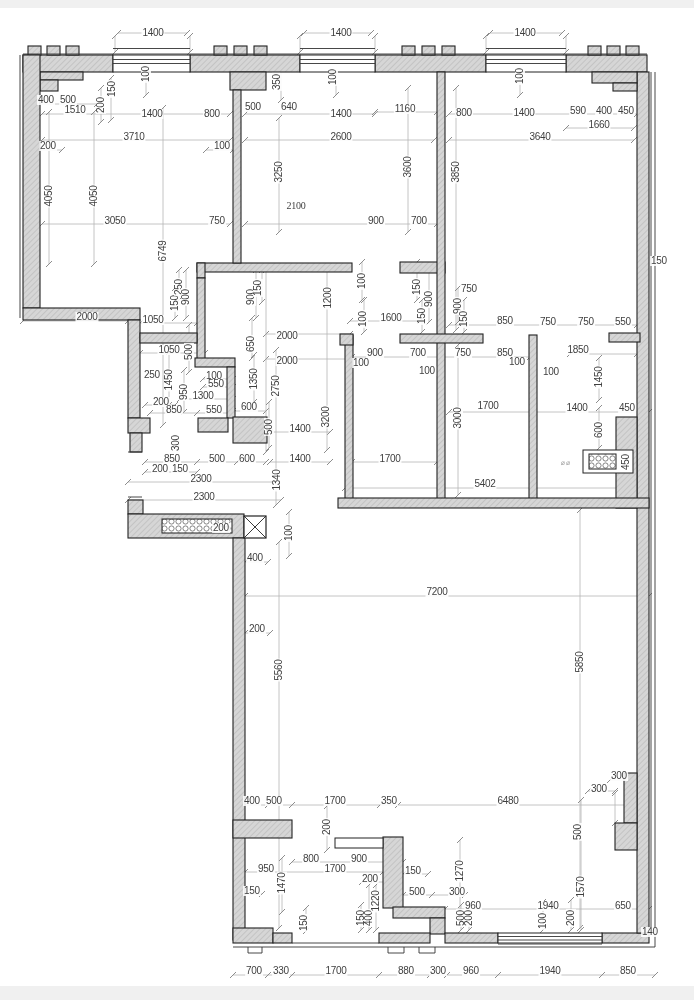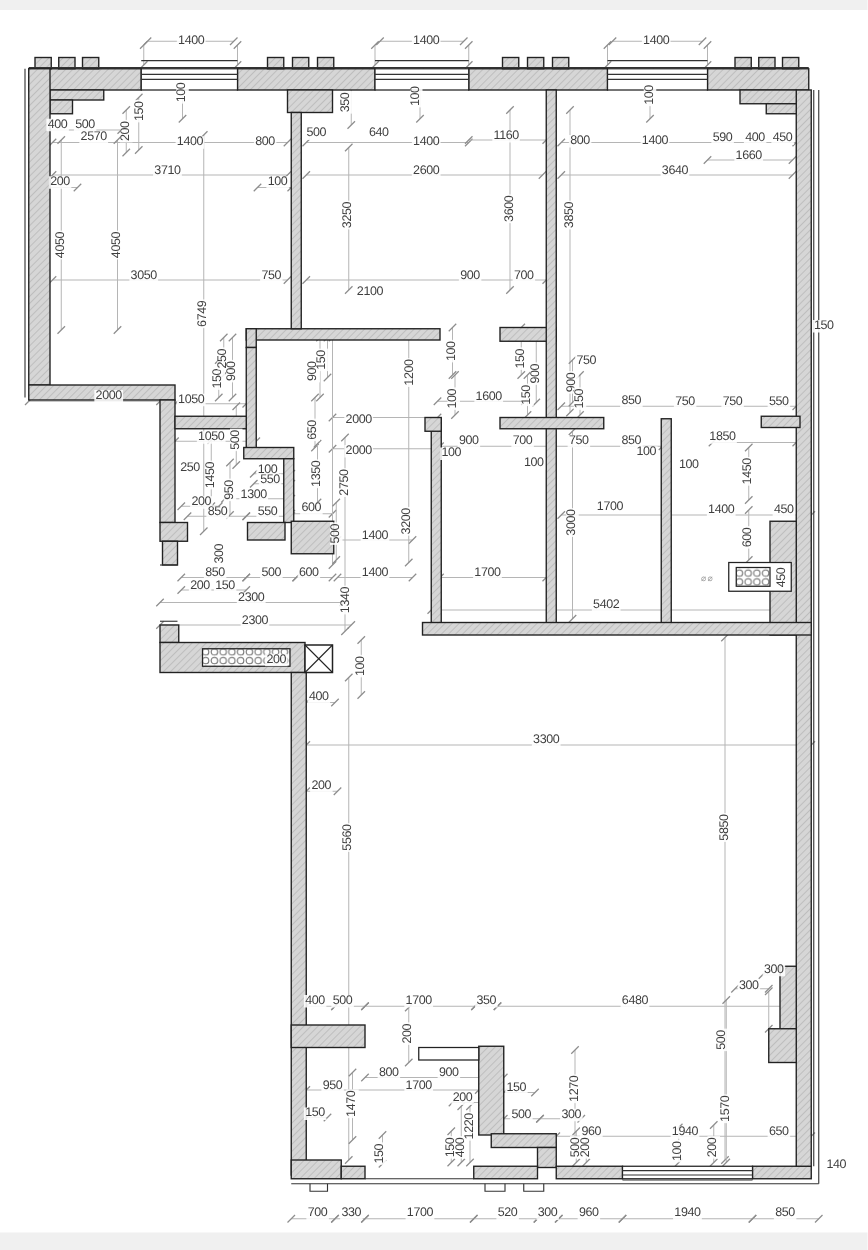--- a/index.html
+++ b/index.html
@@ -526,44 +526,44 @@
         <path d="M419,947v6h16v-6" fill="none" stroke="#333" stroke-width="0.9"></path>
       </g>
   </svg>
 
   <div id="labels">
       <div class="dim-label" style="left: 153px; top: 33px;">1400</div>
       <div class="dim-label" style="left: 341px; top: 33px;">1400</div>
       <div class="dim-label" style="left: 525px; top: 33px;">1400</div>
       <div class="dim-label" style="left: 46px; top: 100px;">400</div>
       <div class="dim-label" style="left: 68px; top: 100px;">500</div>
-      <div class="dim-label" style="left: 75px; top: 110px;">2570</div>
+      <div class="dim-label" style="left: 75px; top: 110px;">1510</div>
       <div class="dim-label rot" style="left: 101px; top: 105px;">200</div>
       <div class="dim-label rot" style="left: 112px; top: 89px;">150</div>
       <div class="dim-label rot" style="left: 146px; top: 74px;">100</div>
       <div class="dim-label" style="left: 152px; top: 114px;">1400</div>
       <div class="dim-label" style="left: 212px; top: 114px;">800</div>
       <div class="dim-label" style="left: 134px; top: 137px;">3710</div>
       <div class="dim-label" style="left: 48px; top: 146px;">200</div>
       <div class="dim-label" style="left: 222px; top: 146px;">100</div>
       <div class="dim-label rot" style="left: 49px; top: 196px;">4050</div>
       <div class="dim-label rot" style="left: 94px; top: 196px;">4050</div>
       <div class="dim-label" style="left: 115px; top: 221px;">3050</div>
       <div class="dim-label" style="left: 217px; top: 221px;">750</div>
       <div class="dim-label rot" style="left: 163px; top: 251px;">6749</div>
       <div class="dim-label" style="left: 253px; top: 107px;">500</div>
-      <div class="dim-label" style="left: 303px; top: 107px;">640</div>
+      <div class="dim-label" style="left: 289px; top: 107px;">640</div>
       <div class="dim-label rot" style="left: 277px; top: 82px;">350</div>
       <div class="dim-label rot" style="left: 333px; top: 77px;">100</div>
       <div class="dim-label" style="left: 341px; top: 114px;">1400</div>
       <div class="dim-label" style="left: 405px; top: 109px;">1160</div>
       <div class="dim-label" style="left: 341px; top: 137px;">2600</div>
       <div class="dim-label rot" style="left: 279px; top: 172px;">3250</div>
       <div class="dim-label rot" style="left: 408px; top: 167px;">3600</div>
-      <div class="dim-label" style="left: 296px; top: 234px;">2100</div>
+      <div class="dim-label" style="left: 296px; top: 206px; font-family: Liberation Serif, serif;">2100</div>
       <div class="dim-label" style="left: 376px; top: 221px;">900</div>
       <div class="dim-label" style="left: 419px; top: 221px;">700</div>
       <div class="dim-label" style="left: 464px; top: 113px;">800</div>
       <div class="dim-label" style="left: 524px; top: 113px;">1400</div>
       <div class="dim-label" style="left: 578px; top: 111px;">590</div>
       <div class="dim-label" style="left: 604px; top: 111px;">400</div>
       <div class="dim-label" style="left: 626px; top: 111px;">450</div>
       <div class="dim-label" style="left: 599px; top: 125px;">1660</div>
       <div class="dim-label" style="left: 540px; top: 137px;">3640</div>
       <div class="dim-label rot" style="left: 520px; top: 76px;">100</div>
@@ -636,21 +636,21 @@
       <div class="dim-label rot" style="left: 458px; top: 418px;">3000</div>
       <div class="dim-label rot" style="left: 599px; top: 430px;">600</div>
       <div class="dim-label" style="left: 390px; top: 459px;">1700</div>
       <div class="dim-label rot" style="left: 626px; top: 462px;">450</div>
       <div class="dim-label" style="left: 485px; top: 484px;">5402</div>
       <div class="dim-label" style="left: 221px; top: 528px;">200</div>
       <div class="dim-label rot" style="left: 289px; top: 533px;">100</div>
       <div class="dim-label" style="left: 255px; top: 558px;">400</div>
       <div class="dim-label" style="left: 257px; top: 629px;">200</div>
       <div class="dim-label rot" style="left: 279px; top: 670px;">5560</div>
-      <div class="dim-label" style="left: 437px; top: 592px;">3300</div>
+      <div class="dim-label" style="left: 437px; top: 592px;">7200</div>
       <div class="dim-label rot" style="left: 580px; top: 662px;">5850</div>
       <div class="dim-label" style="left: 619px; top: 776px;">300</div>
       <div class="dim-label" style="left: 599px; top: 789px;">300</div>
       <div class="dim-label" style="left: 252px; top: 801px;">400</div>
       <div class="dim-label" style="left: 274px; top: 801px;">500</div>
       <div class="dim-label" style="left: 335px; top: 801px;">1700</div>
       <div class="dim-label" style="left: 389px; top: 801px;">350</div>
       <div class="dim-label" style="left: 508px; top: 801px;">6480</div>
       <div class="dim-label rot" style="left: 327px; top: 827px;">200</div>
       <div class="dim-label" style="left: 311px; top: 859px;">800</div>
@@ -670,24 +670,24 @@
       <div class="dim-label rot" style="left: 304px; top: 923px;">150</div>
       <div class="dim-label" style="left: 473px; top: 906px;">960</div>
       <div class="dim-label" style="left: 548px; top: 906px;">1940</div>
       <div class="dim-label" style="left: 623px; top: 906px;">650</div>
       <div class="dim-label rot" style="left: 578px; top: 832px;">500</div>
       <div class="dim-label rot" style="left: 581px; top: 887px;">1570</div>
       <div class="dim-label rot" style="left: 461px; top: 918px;">500</div>
       <div class="dim-label rot" style="left: 469px; top: 918px;">200</div>
       <div class="dim-label rot" style="left: 543px; top: 921px;">100</div>
       <div class="dim-label rot" style="left: 571px; top: 918px;">200</div>
-      <div class="dim-label" style="left: 650px; top: 932px; margin-left: 19px;">140</div>
+      <div class="dim-label" style="left: 650px; top: 932px;">140</div>
       <div class="dim-label" style="left: 254px; top: 971px;">700</div>
       <div class="dim-label" style="left: 281px; top: 971px;">330</div>
       <div class="dim-label" style="left: 336px; top: 971px;">1700</div>
-      <div class="dim-label" style="left: 406px; top: 971px;">520</div>
+      <div class="dim-label" style="left: 406px; top: 971px;">880</div>
       <div class="dim-label" style="left: 438px; top: 971px;">300</div>
       <div class="dim-label" style="left: 471px; top: 971px;">960</div>
       <div class="dim-label" style="left: 550px; top: 971px;">1940</div>
       <div class="dim-label" style="left: 628px; top: 971px;">850</div>
       <div class="mark" style="left: 566px; top: 463px;">⌀⌀</div>
     </div>
 </div>
 
 </body></html>

